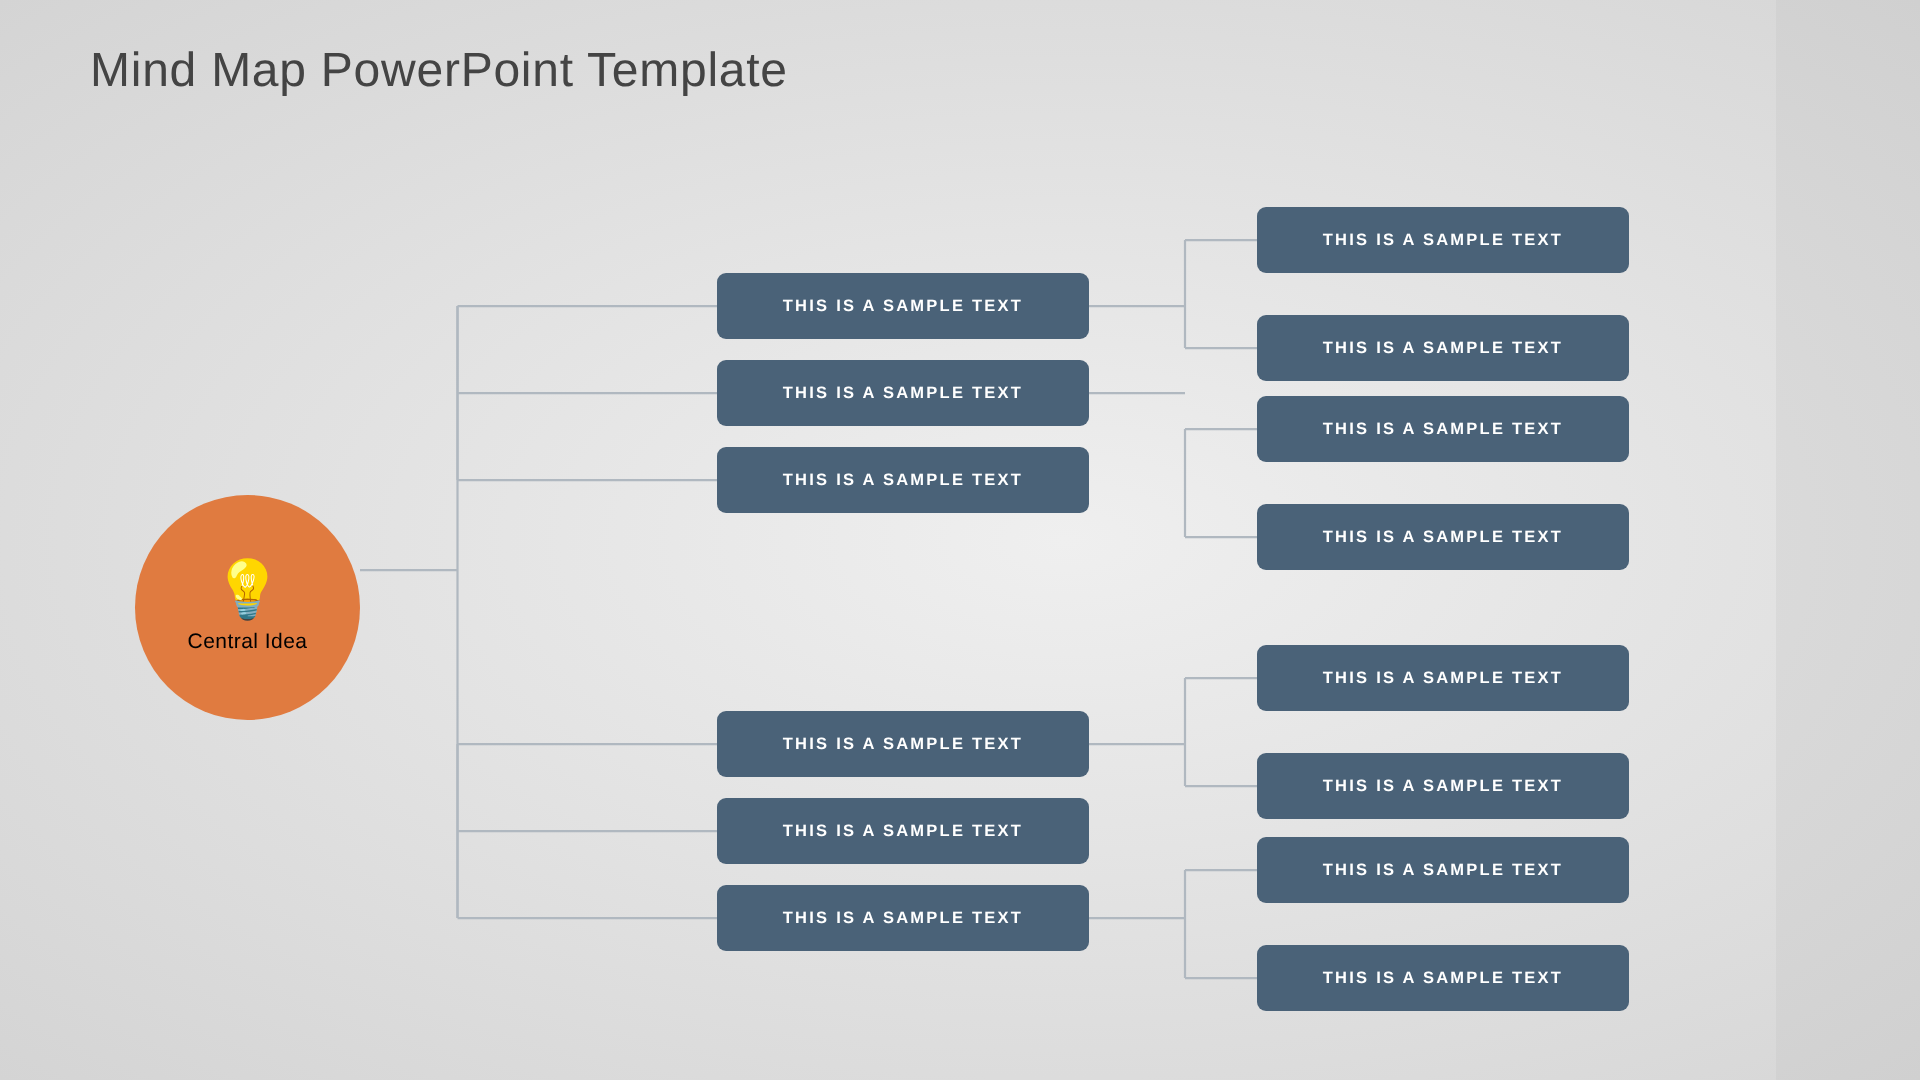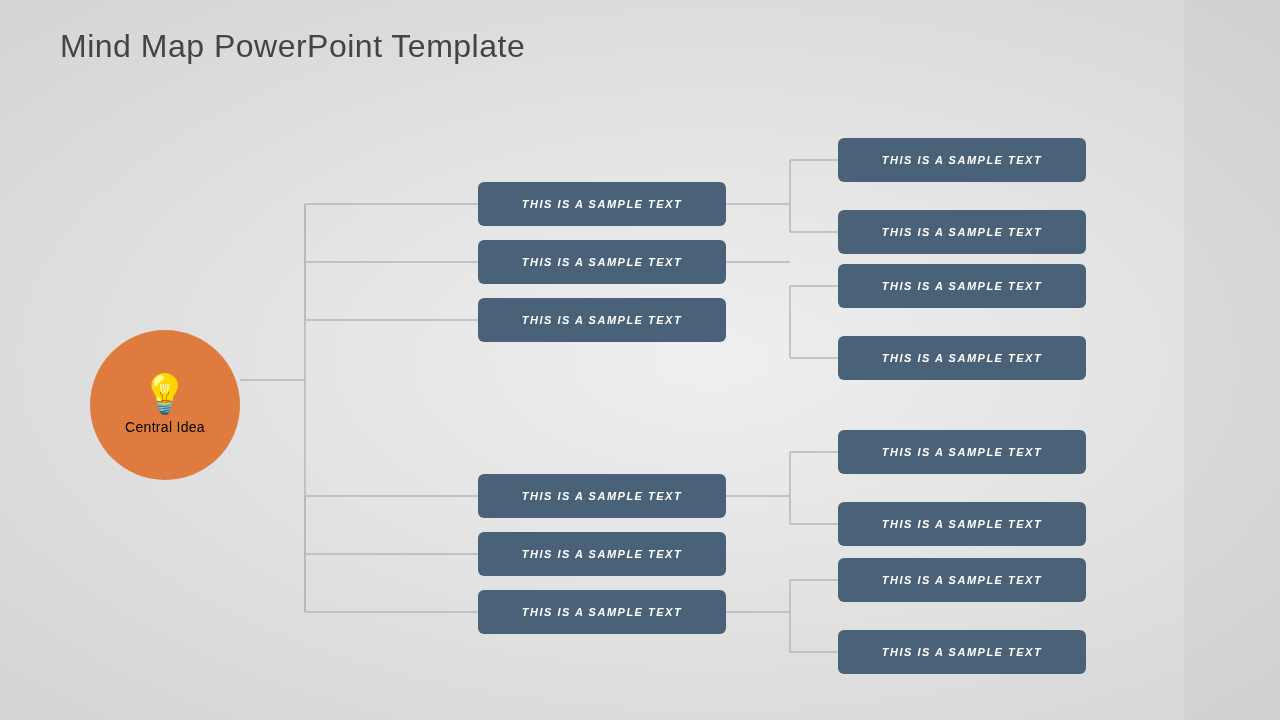--- a/index.html
+++ b/index.html
@@ -64,21 +64,20 @@
       border-radius: 6px;
       background: #4a6278;
       color: white;
       font-size: 11px;
       font-weight: 600;
       letter-spacing: 1.5px;
       display: flex;
       align-items: center;
       justify-content: center;
       text-align: left;
-      font-style: italic;
     }
 
     
     .node-primary {
       width: 248px;
       height: 44px;
     }
 
     
     .node-secondary {

